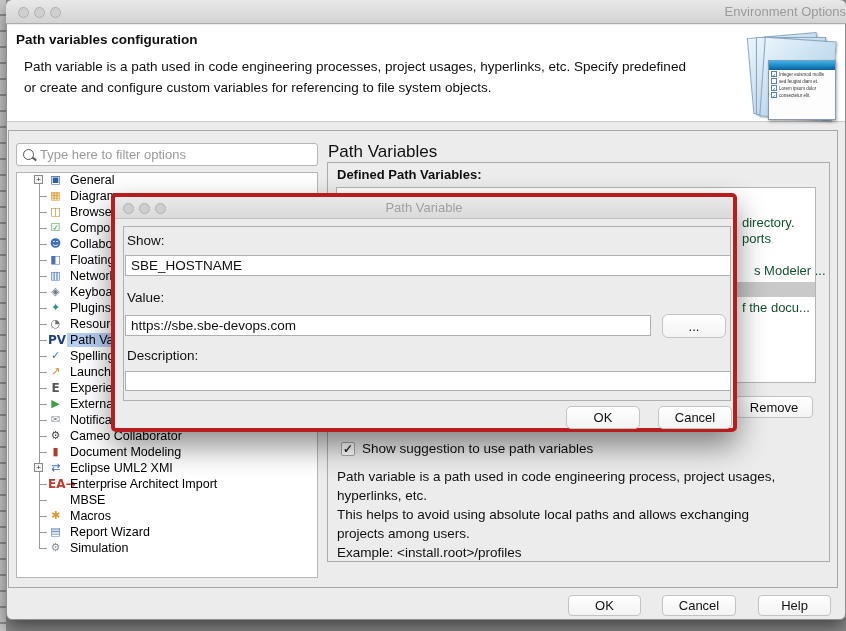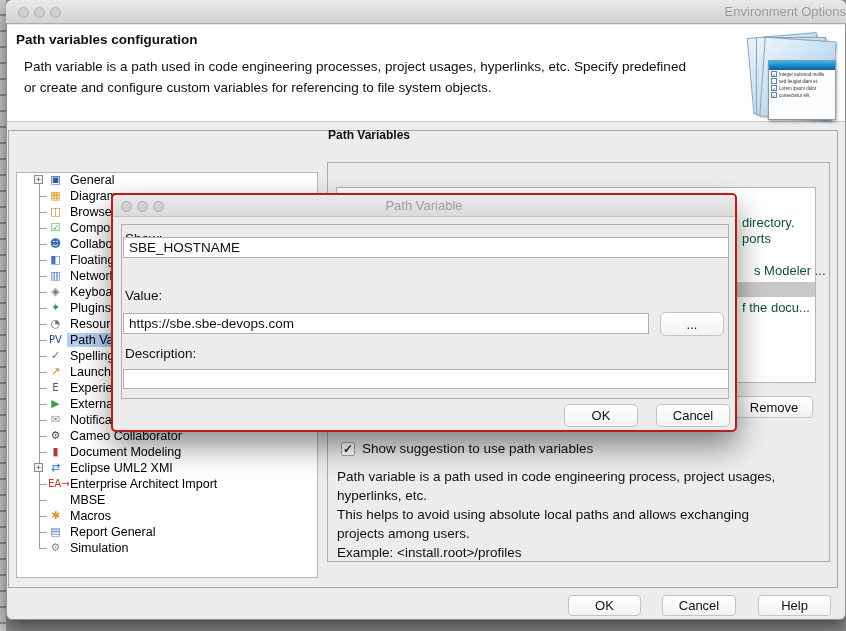--- a/index.html
+++ b/index.html
@@ -31,36 +31,36 @@
   .filter{left:16px;top:143px;width:302px;height:23px;background:#fff;border:1px solid #b5b5b5;border-radius:3px;box-sizing:border-box;display:flex;align-items:center;padding:0 6px;gap:6px;}
   .lens{width:9px;height:9px;border:1.6px solid #555;border-radius:50%;position:relative;flex:0 0 auto;}
   .lens::after{content:"";position:absolute;width:5px;height:1.6px;background:#555;right:-4px;bottom:-1px;transform:rotate(38deg);}
   .placeholder{font-size:13px;color:#9b9b9b;white-space:nowrap;overflow:hidden;}
   .treebox{left:16px;top:172px;width:302px;height:406px;background:#fff;border:1px solid #b5b5b5;box-sizing:border-box;overflow:hidden;}
   .vguide{position:absolute;width:1px;background:#9a9a9a;}
   .tick{position:absolute;height:1px;background:#9a9a9a;}
   .expand{position:absolute;width:9px;height:9px;background:#f3f3f3;border:1px solid #8a8a8a;box-sizing:border-box;font-size:8px;line-height:7px;text-align:center;color:#333;}
   .trow{position:absolute;height:16px;left:0;width:300px;cursor:default;}
   .ticon{position:absolute;left:31px;top:1px;width:15px;height:14px;font-family:"DejaVu Sans",sans-serif;font-size:11px;line-height:14px;text-align:center;}
-  .ticon.txt{font-size:10px;font-weight:normal;letter-spacing:0;}
+  .ticon.txt{font-size:12px;font-weight:bold;letter-spacing:0;}
   .tlabel{position:absolute;left:50px;top:1px;font-size:12.5px;line-height:14px;color:#000;white-space:nowrap;padding:0 3px;}
   .tlabel.sel{background:#b5cdf0;}
   
-  .rheading{left:328px;top:128px;font-size:12px;font-weight:bold;color:#101010;}
+  .rheading{left:328px;top:142px;font-size:17px;font-weight:normal;color:#101010;}
   .groupbox{left:327px;top:162px;width:503px;height:400px;border:1px solid #ababab;box-sizing:border-box;}
   .grouplabel{left:337px;top:167px;font-size:13px;font-weight:bold;color:#101010;}
   .table{left:336px;top:187px;width:480px;height:196px;background:#fff;border:1px solid #b5b5b5;box-sizing:border-box;}
   .frag{position:absolute;font-size:13px;color:#14532d;white-space:nowrap;}
   .selrow{position:absolute;background:#c9c9c9;}
   .btn{background:linear-gradient(#ffffff,#f3f3f3);border:1px solid #c3c3c3;border-radius:4px;font-size:13px;color:#101010;text-align:center;box-sizing:border-box;display:flex;align-items:center;justify-content:center;cursor:default;}
   .cbx{width:14px;height:14px;background:#fff;border:1px solid #a8a8a8;border-radius:2px;box-sizing:border-box;font-size:12px;line-height:12px;text-align:center;color:#2d2d2d;font-weight:bold;}
   .cbxlabel{font-size:13.5px;color:#101010;}
   .info{left:337px;top:467px;width:486px;font-size:13.5px;line-height:19px;color:#101010;white-space:pre-line;}
   
-  .modal{left:111px;top:193px;width:626px;height:239px;background:#ececec;border:2px solid #b91c1c;border-radius:5px;box-shadow:0 14px 30px rgba(0,0,0,.45);box-sizing:border-box;z-index:50;}
+  .modal{left:111px;top:193px;width:626px;height:239px;background:#ececec;border:4px solid #b91c1c;border-radius:5px;box-shadow:0 14px 30px rgba(0,0,0,.45);box-sizing:border-box;z-index:50;}
   .mtitlebar{position:absolute;left:0;top:0;width:100%;height:22px;border-radius:5px 5px 0 0;background:linear-gradient(#e9e9e9,#dadada);border-bottom:1px solid #c2c2c2;box-sizing:border-box;}
   .mtitle{width:100%;text-align:center;line-height:22px;font-size:13px;color:#9f9f9f;}
   .mgroup{position:absolute;left:8px;top:29px;width:608px;height:175px;border:1px solid #b0b0b0;box-sizing:border-box;}
   .flabel{position:absolute;font-size:13.5px;color:#101010;}
   .field{position:absolute;background:#fff;border:1px solid #b0b0b0;box-sizing:border-box;font-size:13.5px;color:#101010;display:flex;align-items:center;padding:0 5px;white-space:nowrap;overflow:hidden;}
 </style>
 </head>
 <body>
 
 <div class="screen">
@@ -103,20 +103,24 @@
           <div class="docrow">
             <span class="dcheck">✓</span>
             <span class="dtext">consectetur elit.</span>
           </div>
         </div>
     </div>
   </div>
 
   <div class="abs outer"></div>
 
+  <div class="abs filter">
+    <span class="lens"></span>
+    <span class="placeholder">Type here to filter options</span>
+  </div>
 
   <div class="abs treebox">
       <div class="vguide" style="left: 22px; top: 7px; height: 368px;"></div>
       <div class="trow" style="top: -1px;">
         <div class="expand" style="left: 17px; top: 3px;">+</div>
         <span class="ticon" style="color: rgb(47, 92, 158);">▣</span>
         <span class="tlabel">General</span>
       </div>
       <div class="trow" style="top: 15px;">
         <div class="tick" style="left: 22px; top: 8px; width: 8px;"></div>
@@ -218,31 +222,32 @@
         <span class="tlabel">Enterprise Architect Import</span>
       </div>
       <div class="trow" style="top: 335px;">
         <div class="tick" style="left: 22px; top: 8px; width: 8px;"></div>
         <span class="ticon" style="color: rgb(217, 154, 43);">✱</span>
         <span class="tlabel">Macros</span>
       </div>
       <div class="trow" style="top: 351px;">
         <div class="tick" style="left: 22px; top: 8px; width: 8px;"></div>
         <span class="ticon" style="color: rgb(90, 127, 181);">▤</span>
-        <span class="tlabel">Report General</span>
+        <span class="tlabel">Report Wizard</span>
       </div>
       <div class="trow" style="top: 367px;">
         <div class="tick" style="left: 22px; top: 8px; width: 8px;"></div>
         <span class="ticon" style="color: rgb(138, 143, 148);">⚙</span>
         <span class="tlabel">Simulation</span>
       </div>
     </div>
 
   <div class="abs rheading">Path Variables</div>
   <div class="abs groupbox"></div>
+  <div class="abs grouplabel">Defined Path Variables:</div>
   <div class="abs table">
       <div class="frag" style="left: 405px; top: 27px;">directory.</div>
       <div class="frag" style="left: 405px; top: 43px;">ports</div>
       <div class="frag" style="left: 417px; top: 75px;">s Modeler ...</div>
       <div class="selrow" style="left: 1px; top: 94px; width: 477px; height: 15px;"></div>
       <div class="frag" style="left: 405px; top: 112px;">f the docu...</div>
     </div>
   <div class="abs btn" style="left:735px;top:396px;width:78px;height:22px;">
     <span>Remove</span>
   </div>
@@ -270,21 +275,21 @@
     <div class="mtitlebar">
       <div class="mtitle">Path Variable</div>
     </div>
     <div class="abs light" style="left:8px;top:6px;"></div>
     <div class="abs light" style="left:24px;top:6px;"></div>
     <div class="abs light" style="left:40px;top:6px;"></div>
 
     <div class="mgroup"></div>
 
     <div class="flabel" style="left:12px;top:36px;">Show:</div>
-    <div class="field" style="left:10px;top:42px;width:606px;height:21px;">
+    <div class="field" style="left:10px;top:58px;width:606px;height:21px;">
       <span>SBE_HOSTNAME</span>
     </div>
 
     <div class="flabel" style="left:12px;top:93px;">Value:</div>
     <div class="field" style="left:10px;top:118px;width:526px;height:21px;">
       <span>https://sbe.sbe-devops.com</span>
     </div>
     <div class="abs btn" style="left:547px;top:117px;width:64px;height:24px;border-radius:6px;">
       <span>...</span>
     </div>

